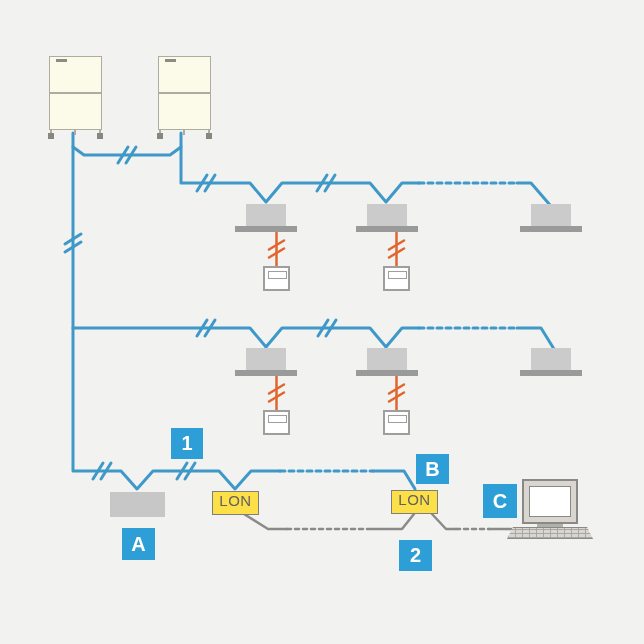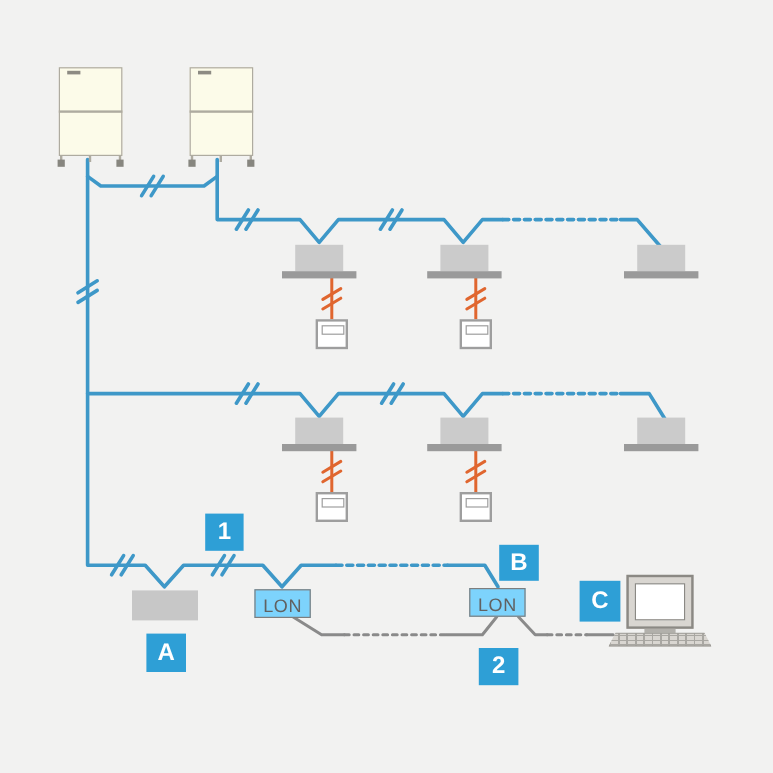--- a/index.html
+++ b/index.html
@@ -41,24 +41,24 @@
   .remote-controller .rc-display {
     position: absolute; left: 3px; top: 3px; width: 17px; height: 6px;
     background: #FFFFFF; border: 1.5px solid #9E9E9E;
   }
 
   
   .device-a-box { width: 55px; height: 25px; background: #C7C7C7; }
 
   
   .lon-box {
-    width: 47px; height: 24px; background: #7dd3fc;
+    width: 47px; height: 24px; background: #fde047;
     border: 1.5px solid #7E7E7E;
     color: #616161; font-size: 15px; letter-spacing: 0.5px;
-    display: flex; align-items: flex-end; justify-content: center;
+    display: flex; align-items: flex-start; justify-content: center;
   }
 
   
   .badge {
     background: #2E9FD6; color: #FFFFFF;
     font-weight: bold; font-size: 20px;
     display: flex; align-items: center; justify-content: center;
   }
 
   

